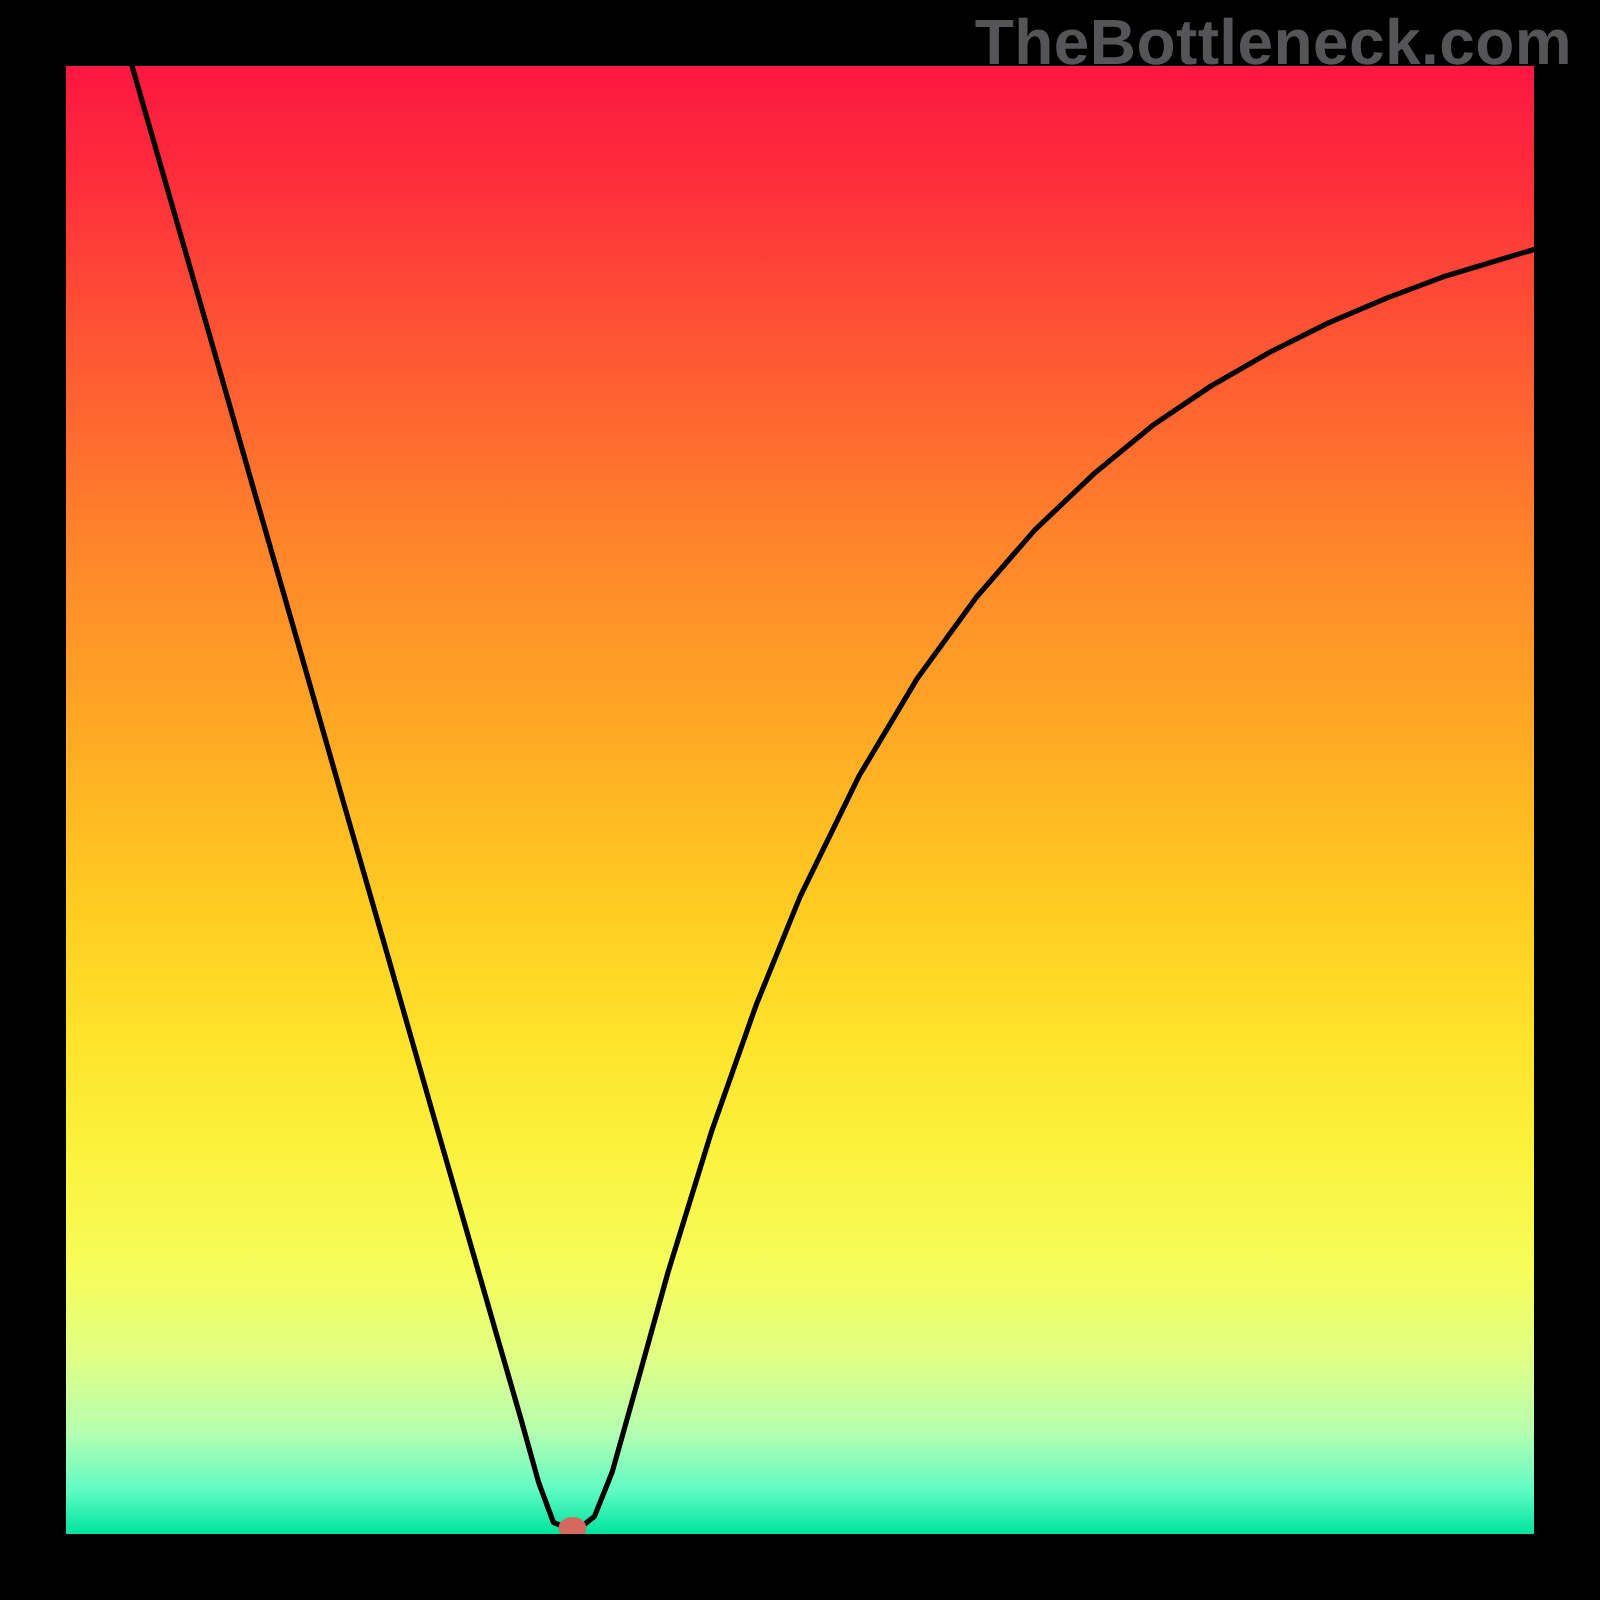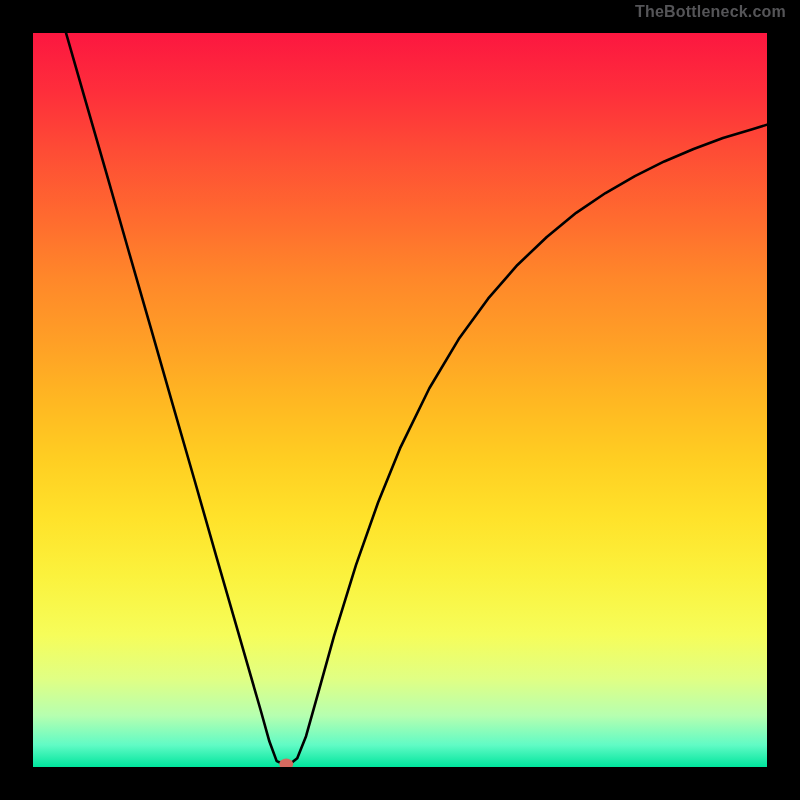--- a/index.html
+++ b/index.html
@@ -15,21 +15,21 @@
     position: relative;
     width: 800px;
     height: 800px;
     background: #000;
   }
   .watermark {
     position: absolute;
     top: 3px;
     right: 14px;
     color: #555558;
-    font-size: 16px;
+    font-size: 32px;
     font-weight: 600;
     letter-spacing: 0.2px;
     z-index: 5;
     user-select: none;
   }
   .plot-area {
     position: absolute;
     left: 33px;
     top: 33px;
     width: 734px;

